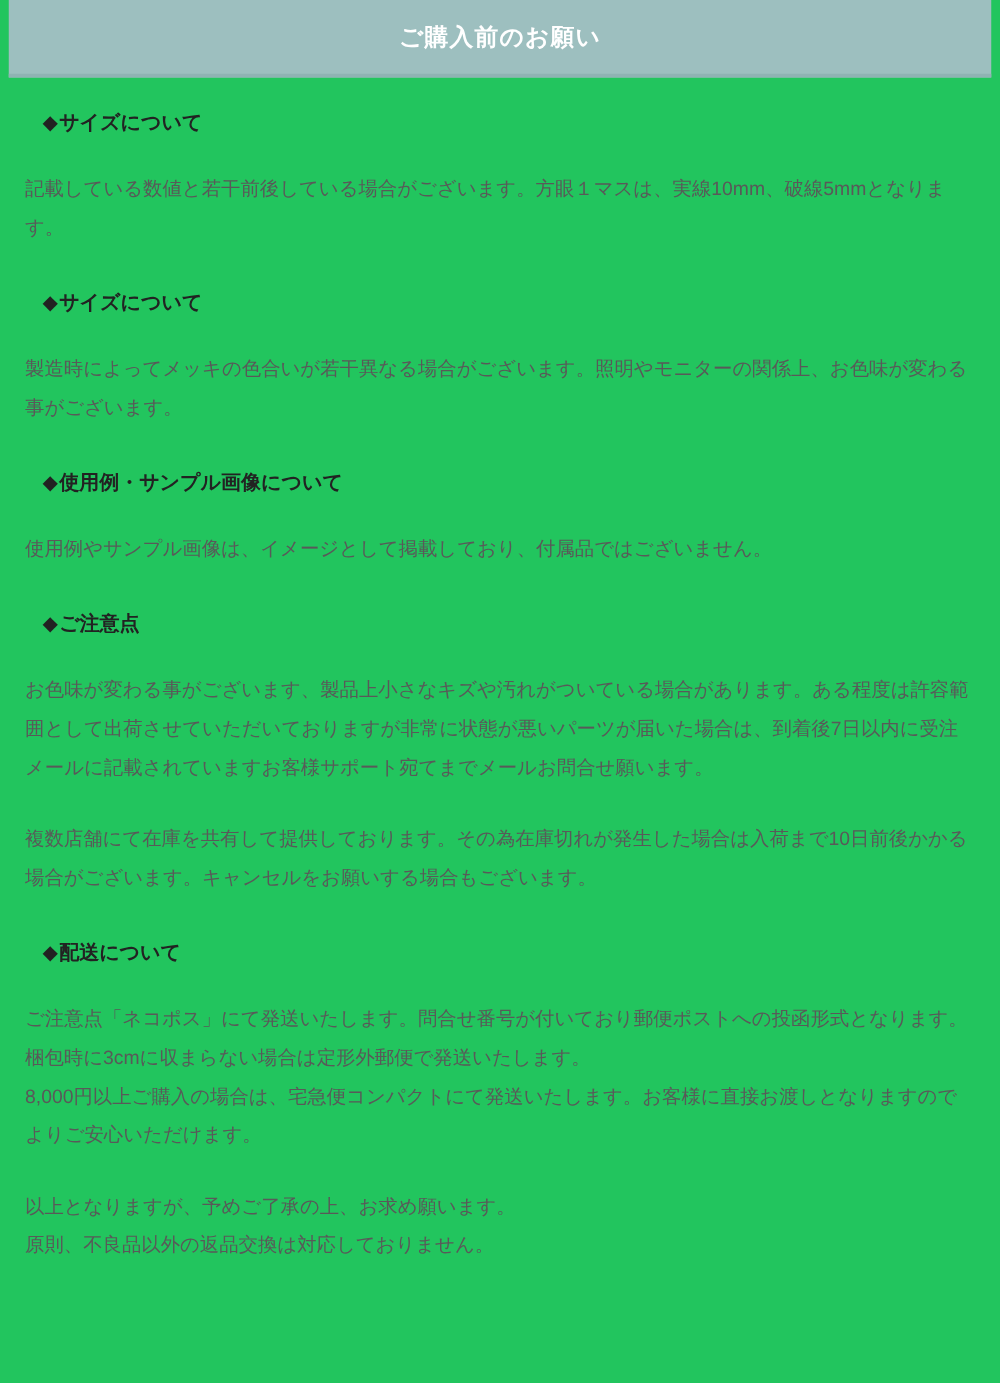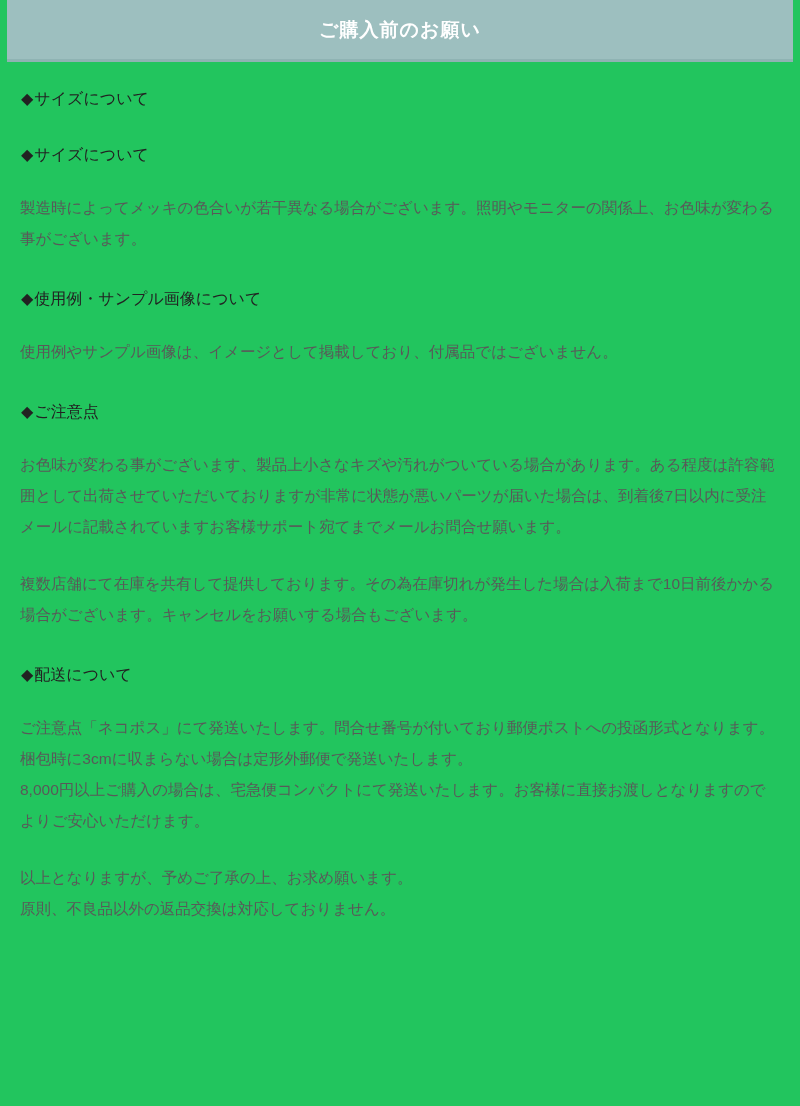--- a/index.html
+++ b/index.html
@@ -27,24 +27,24 @@
     margin: 0;
     color: #ffffff;
     font-size: 19px;
     font-weight: bold;
     letter-spacing: 1px;
   }
   .content {
     padding: 0 24px 20px 20px;
   }
   .sec-title {
-    margin: 34px 0 0 1px;
+    margin: 34px 0 0 14px;
     font-size: 16px;
     line-height: 22px;
-    font-weight: normal;
+    font-weight: bold;
     color: #222222;
   }
   .sec:first-child .sec-title {
     margin-top: 26px;
   }
   .bullet {
     margin-right: 1px;
   }
   .sec-body, .closing {
     margin: 26px 0 0 0;
@@ -60,20 +60,21 @@
 <div class="page">
 
   <header class="banner">
     <h1>ご購入前のお願い</h1>
   </header>
 
   <main class="content">
 
     <section class="sec">
       <h2 class="sec-title"><span class="bullet">◆</span><span>サイズについて</span></h2>
+      <p class="sec-body">記載している数値と若干前後している場合がございます。方眼１マスは、実線10mm、破線5mmとなります。</p>
     </section>
 
     <section class="sec">
       <h2 class="sec-title"><span class="bullet">◆</span><span>サイズについて</span></h2>
       <p class="sec-body">製造時によってメッキの色合いが若干異なる場合がございます。照明やモニターの関係上、お色味が変わる事がございます。</p>
     </section>
 
     <section class="sec">
       <h2 class="sec-title"><span class="bullet">◆</span><span>使用例・サンプル画像について</span></h2>
       <p class="sec-body">使用例やサンプル画像は、イメージとして掲載しており、付属品ではございません。</p>

